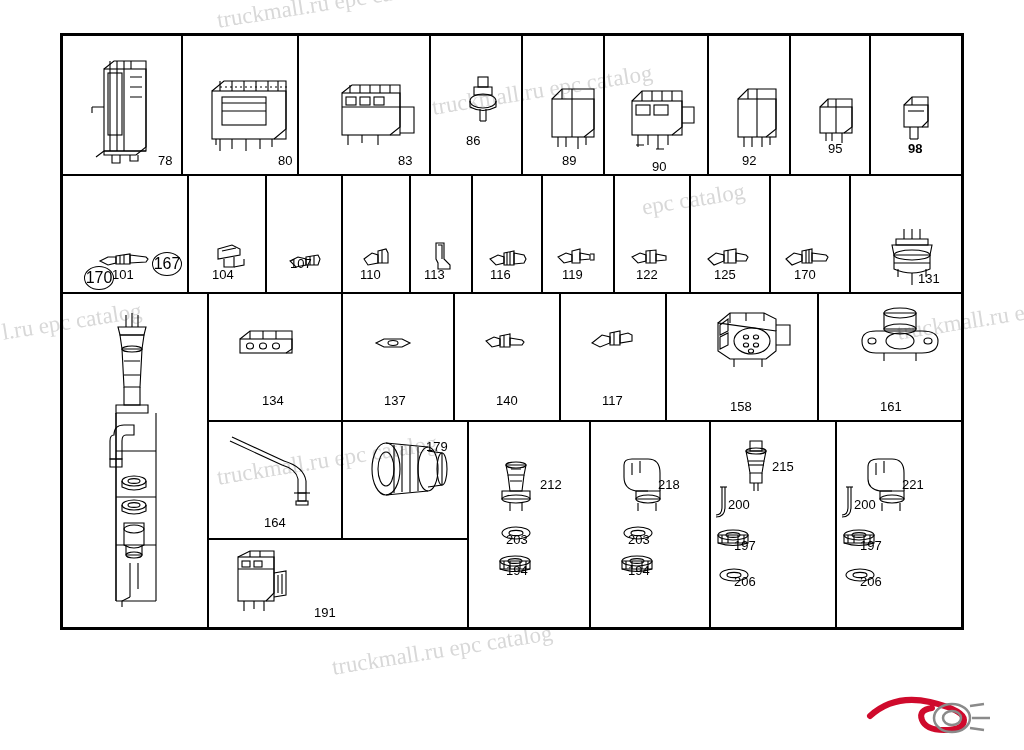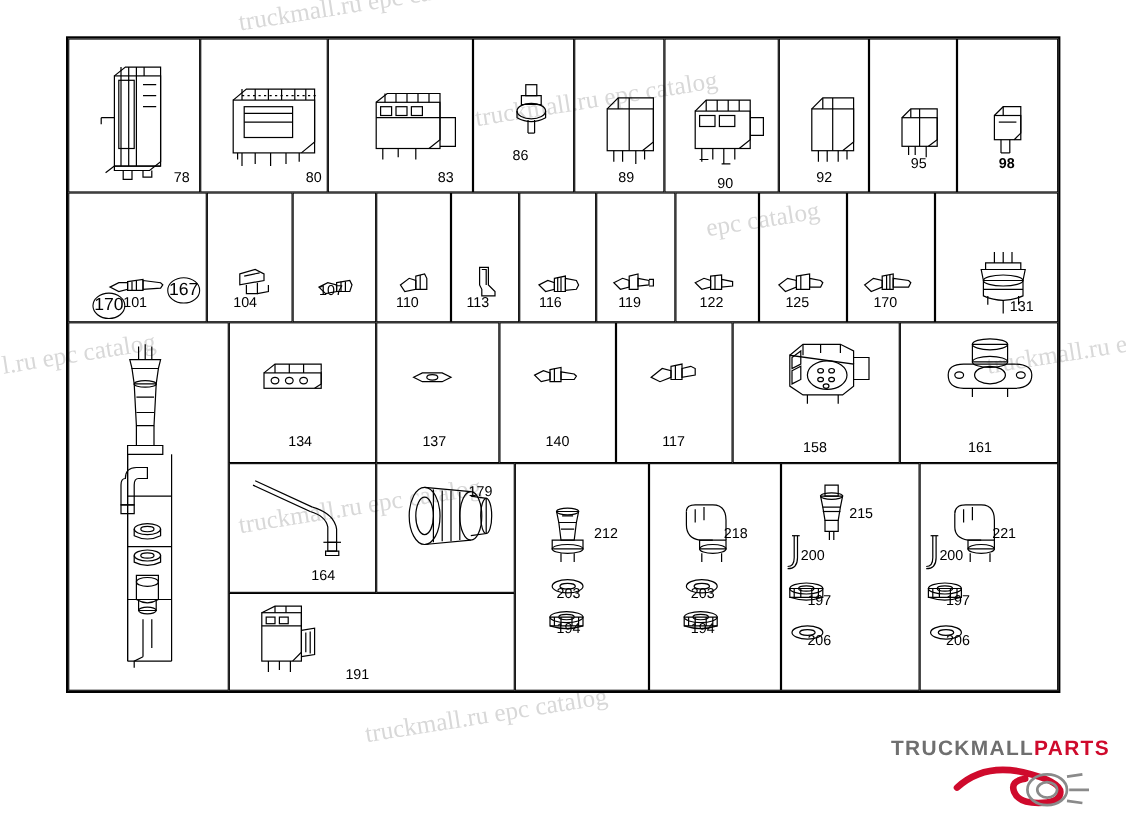--- a/index.html
+++ b/index.html
@@ -540,21 +540,21 @@
       <div class="lbl" style="left: 574px; top: 232px; text-align: right;">122</div>
       <div class="lbl" style="left: 652px; top: 232px;">125</div>
       <div class="lbl" style="left: 732px; top: 232px;">170</div>
       <div class="lbl" style="left: 856px; top: 236px;">131</div>
       <div class="lbl" style="left: 200px; top: 358px;">134</div>
       <div class="lbl" style="left: 322px; top: 358px;">137</div>
       <div class="lbl" style="left: 434px; top: 358px;">140</div>
       <div class="lbl" style="left: 540px; top: 358px;">117</div>
       <div class="lbl" style="left: 668px; top: 364px;">158</div>
       <div class="lbl" style="left: 818px; top: 364px;">161</div>
-      <div class="lbl" style="left: 202px; top: 480px; margin-left: 19px;">164</div>
+      <div class="lbl" style="left: 202px; top: 480px;">164</div>
       <div class="lbl" style="left: 364px; top: 404px; text-align: center;">179</div>
       <div class="lbl" style="left: 478px; top: 442px;">212</div>
       <div class="lbl" style="left: 596px; top: 442px;">218</div>
       <div class="lbl" style="left: 710px; top: 424px;">215</div>
       <div class="lbl" style="left: 840px; top: 442px;">221</div>
       <div class="lbl" style="left: 252px; top: 570px;">191</div>
     </div>
   <div id="extralabels">
       <div class="lbl" style="left: 444px; top: 497px;">203</div>
       <div class="lbl" style="left: 444px; top: 528px;">194</div>
@@ -563,22 +563,19 @@
       <div class="lbl" style="left: 666px; top: 462px;">200</div>
       <div class="lbl" style="left: 672px; top: 503px;">197</div>
       <div class="lbl" style="left: 672px; top: 539px;">206</div>
       <div class="lbl" style="left: 792px; top: 462px;">200</div>
       <div class="lbl" style="left: 798px; top: 503px;">197</div>
       <div class="lbl" style="left: 798px; top: 539px;">206</div>
     </div>
 </div>
 
 <div class="brand">
-  <div class="brand-text">
-    <span class="p1">TRUCKMALL</span><span class="p2">PARTS</span>
-  </div>
   <svg style="position:absolute;left:50px;top:26px" width="150" height="46" viewBox="0 0 150 46" fill="none">
     <path d="M10 26 Q34 4 70 12 Q104 20 104 30 Q104 40 84 40 Q66 40 62 30 Q58 20 72 18" stroke="#cf0a2c" stroke-width="6" fill="none" stroke-linecap="round"></path>
     <ellipse cx="92" cy="28" rx="18" ry="14" stroke="#8a8a8a" stroke-width="2.5" fill="none"></ellipse>
     <ellipse cx="92" cy="28" rx="9" ry="7" stroke="#8a8a8a" stroke-width="2.5" fill="none"></ellipse>
     <path d="M110 16 L124 14 M112 28 L130 28 M110 38 L124 40" stroke="#8a8a8a" stroke-width="2.5"></path>
   </svg>
 </div>
 
 </body></html>

